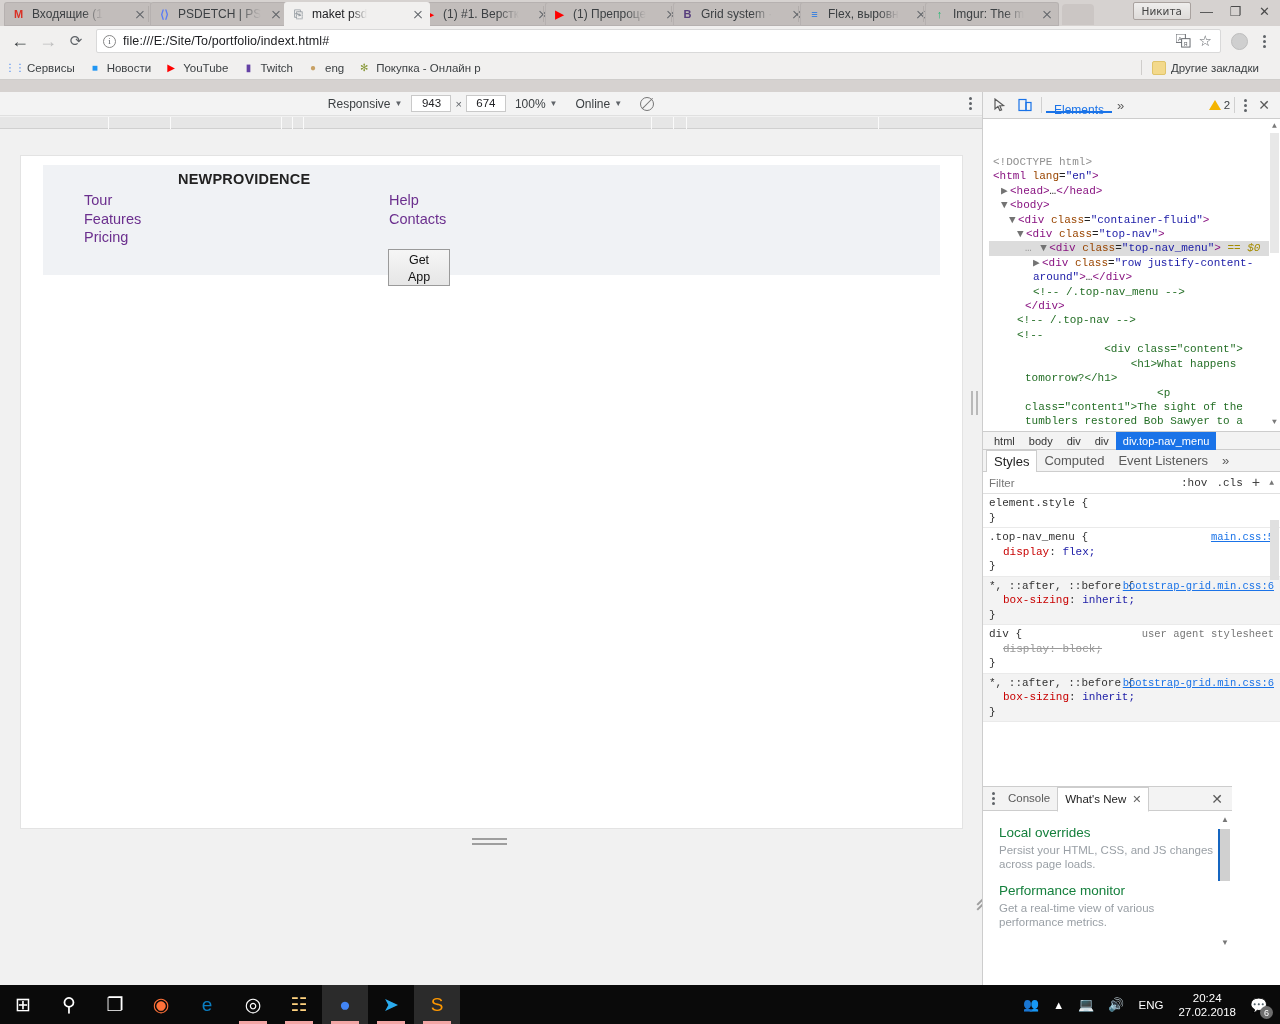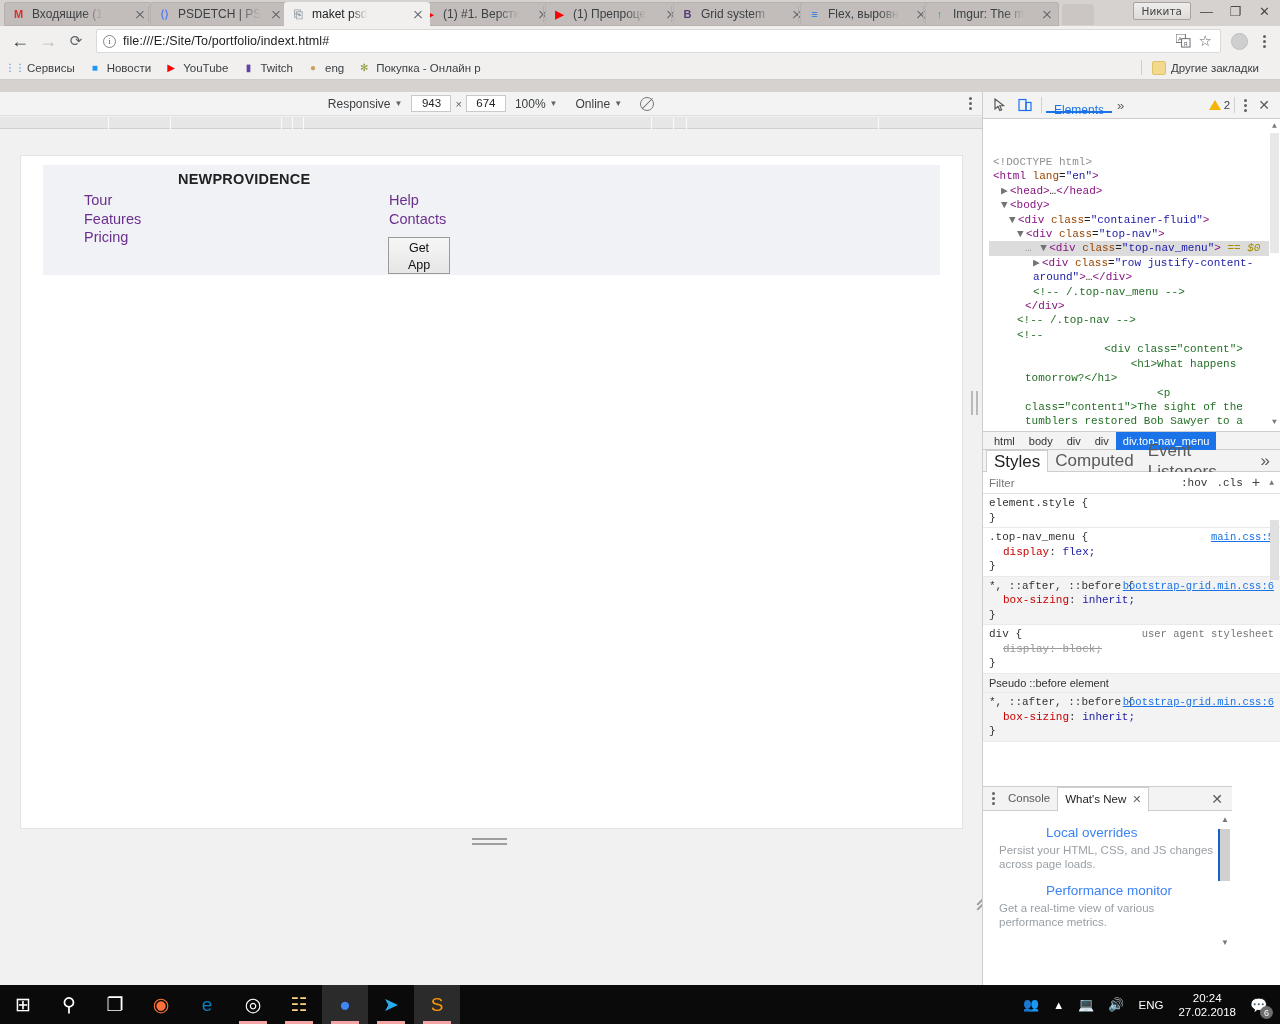--- a/index.html
+++ b/index.html
@@ -102,21 +102,21 @@
   .page { font-family:"Liberation Sans", sans-serif; }
   .topnav { margin:9px 22px 0 22px; background:#f0f2f5; height:110px; position:relative;}
   .brand { position:absolute; left:135px; top:6px; font-size:14.5px; letter-spacing:.2px; color:#222;}
   .brand b { font-weight:bold; }
   .brand span { font-weight:bold; }
   .navcol { position:absolute; font-size:14.5px; line-height:18.5px; color:#6b2f8e;}
   .navcol.left { left:41px; top:26px;}
   .navcol.right { left:346px; top:26px;}
   .navcol a { color:#6b2f8e; text-decoration:none; display:block;}
   .getapp {
-    position:absolute; left:345px; top:72px; width:62px; height:37px;
+    position:absolute; left:345px; top:84px; width:62px; height:37px;
     border:1px solid #9a9a9a; background:linear-gradient(#f6f6f6,#e6e6e6);
     font-size:12.5px; color:#111; text-align:center; line-height:17px; padding-top:2px;
     font-family:"Liberation Sans", sans-serif;
   }
 
   
   .devtools { width:298px; height:893px; background:#fff; border-left:1px solid #cdcdcd; position:relative; display:flex; flex-direction:column;}
   .dt-drag { position:absolute; left:-14px; top:298px; width:10px; height:26px; display:flex; gap:3px; align-items:center; justify-content:center;}
   .dt-drag i { width:2px; height:24px; background:#b9b9b9;}
 
@@ -141,21 +141,21 @@
   .dots3 { color:#9a9a9a; letter-spacing:1px;}
   .dom-scroll { position:absolute; right:0; top:0; width:11px; height:312px; background:#fff;}
   .dom-scroll .up, .dom-scroll .dn { color:#7a7a7a; font-size:8px; text-align:center; }
   .dom-scroll .thumb { position:absolute; left:1px; top:14px; width:9px; height:120px; background:#e8e8e8;}
 
   .crumbs { height:19px; border-top:1px solid #cdcdcd; border-bottom:1px solid #cdcdcd; background:#f3f3f3;
             display:flex; align-items:center; font-size:11px; color:#333; padding:0 4px;}
   .crumb { padding:0 7px; line-height:18px;text-align:right; }
   .crumb.active { background:#1a73e8; color:#fff; }
 
-  .styletabs { height:22px; display:flex; align-items:center; border-bottom:1px solid #cdcdcd; background:#f3f3f3; padding:0 3px; font-size:17px; color:#5a5a5a;}
+  .styletabs { height:22px; display:flex; align-items:center; border-bottom:1px solid #cdcdcd; background:#f3f3f3; padding:0 3px; font-size:13px; color:#5a5a5a;}
   .styletab { padding:0 7px; line-height:21px;}
   .styletab.active { background:#fff; border:1px solid #cdcdcd; border-bottom:1px solid #fff; margin-bottom:-1px; color:#222;}
 
   .filterbar { height:22px; display:flex; align-items:center; border-bottom:1px solid #e0e0e0; font-size:11.5px; color:#777; padding:0 6px; background:#fff;}
   .filterbar .fr { margin-left:auto; display:flex; align-items:center; gap:9px; color:#333; font-family:"Liberation Mono", monospace; font-size:11px;}
   .plus { font-size:14px; color:#444; }
 
   .rules { flex:1; overflow:hidden; background:#fff; font-family:"Liberation Mono", monospace; font-size:11px; line-height:14.5px; color:#333; position:relative;}
   .rule { padding:2px 6px; border-bottom:1px solid #eaeaea; position:relative;}
   .rule.alt { background:#f3f3f3; }
@@ -173,21 +173,21 @@
   .drawer-tabs .dkebab{ display:flex; flex-direction:column; gap:2px; padding:0 6px;}
   .drawer-tabs .dkebab i{width:3px;height:3px;background:#5f6368;border-radius:50%;}
   .dtab { padding:0 7px; line-height:23px;}
   .dtab.active { background:#fff; border:1px solid #cdcdcd; border-bottom:1px solid #fff; margin-bottom:-1px; color:#222; display:flex; align-items:center; gap:6px;}
   .dtab .x { font-size:11px; color:#666;}
   .drawer-close { margin-left:auto; font-size:14px; color:#5a5a5a; padding:0 6px;}
   .whatsnew-hdr { height:33px; background:#1565c0; color:#fff; display:flex; align-items:center; padding:0 16px;
                   font-size:15.5px; font-family:"Liberation Sans", sans-serif;}
   .wn-body { padding:14px 16px 0 16px; position:relative; height:140px; overflow:hidden;}
   .wn-item { margin-bottom:12px; }
-  .wn-title { font-size:13.5px; color:#3b82f6; margin-bottom:3px;margin-left:47px;}
+  .wn-title { font-size:13.5px; color:#15803d; margin-bottom:3px;}
   .wn-desc { font-size:11.5px; color:#9aa0a6; line-height:14px;}
   .wn-scroll { position:absolute; right:2px; top:4px; width:10px; height:132px;}
   .wn-scroll .thumb{ position:absolute; left:0; top:14px; width:10px; height:52px; background:#d0d0d0;}
   .wn-scroll .bar { position:absolute; left:-2px; top:14px; width:2px; height:52px; background:#1565c0;}
   .wn-scroll .a { text-align:center; font-size:8px; color:#777;}
 
   
   .taskbar { position:absolute; left:0; top:985px; width:1280px; height:39px; background:#0a0a0a; display:flex; align-items:center;}
   .tb-ic { width:46px; height:39px; display:flex; align-items:center; justify-content:center; position:relative;}
   .tb-ic.open { background:#2b2b2b;}
@@ -484,21 +484,20 @@
             <span style="font-size:8px;color:#777;">▲</span>
           </span>
         </div>
 
         <div class="rules">
           <div id="rules-host">
               <div class="rule"><span class="sel">element.style {</span><div>}</div></div>
               <div class="rule"><span class="sel">.top-nav_menu {</span><span class="src">main.css:5</span><div style="padding-left:14px;"><span class="prop">display</span><span class="">: </span><span class="val">flex;</span></div><div>}</div></div>
               <div class="rule alt"><span class="sel">*, ::after, ::before {</span><span class="src">bootstrap-grid.min.css:6</span><div style="padding-left:14px;"><span class="prop">box-sizing</span><span class="">: </span><span class="val">inherit;</span></div><div>}</div></div>
               <div class="rule"><span class="sel">div {</span><span class="src ua">user agent stylesheet</span><div style="padding-left:14px;"><span class="prop strike">display</span><span class="strike">: </span><span class="val strike">block;</span></div><div>}</div></div>
-              <div class="pseudo-hdr">Pseudo ::before element</div>
               <div class="rule alt"><span class="sel">*, ::after, ::before {</span><span class="src">bootstrap-grid.min.css:6</span><div style="padding-left:14px;"><span class="prop">box-sizing</span><span class="">: </span><span class="val">inherit;</span></div><div>}</div></div>
             </div>
           <div class="rules-scroll">
               <div class="thumb"></div>
             </div>
         </div>
 
         <div class="drawer">
           <div class="drawer-tabs">
             <div class="dkebab">

